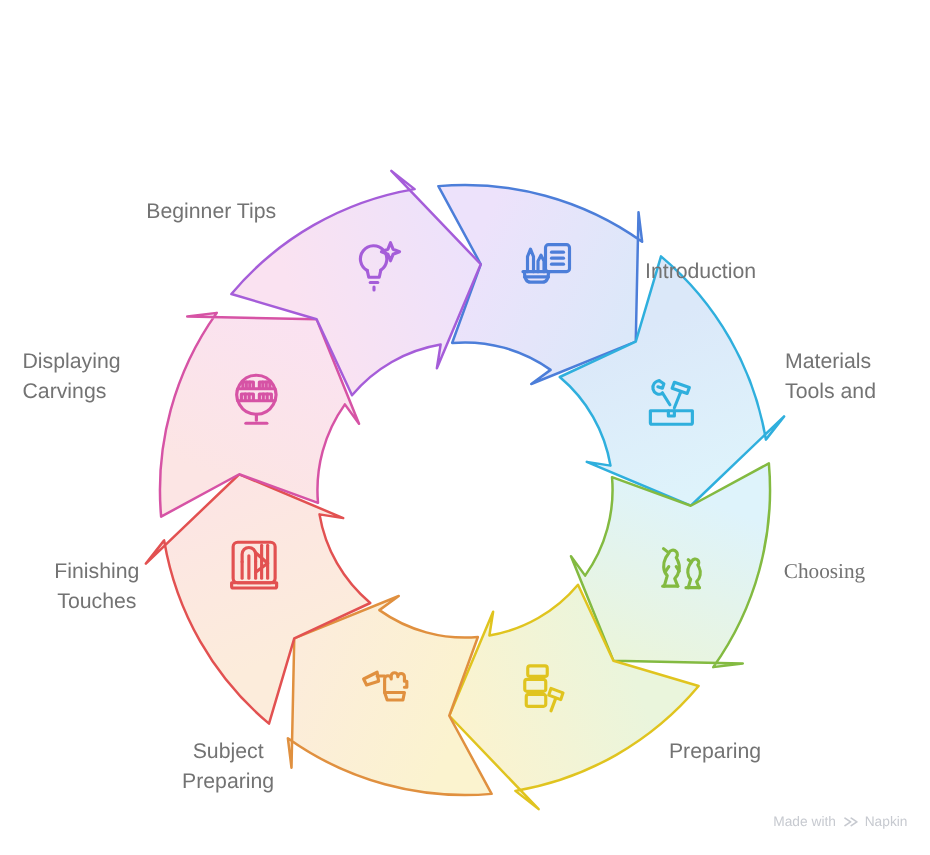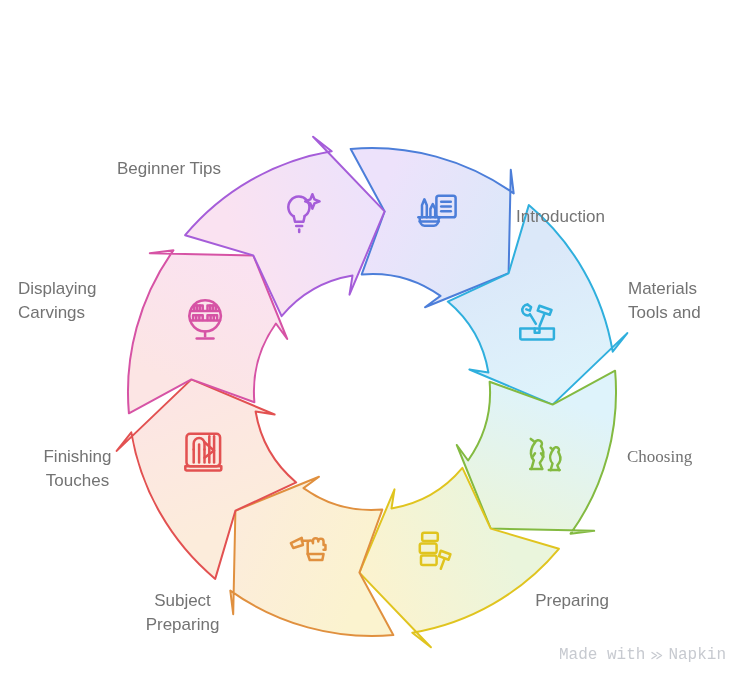--- a/index.html
+++ b/index.html
@@ -4,21 +4,21 @@
 <style>
   html,body{margin:0;padding:0;}
   body{background:#ffffff;font-family:"Liberation Sans", sans-serif;}
   .canvas{position:relative;width:744px;height:684px;background:#ffffff;overflow:hidden;}
   .title{position:absolute;left:0;top:48px;width:744px;text-align:center;
          font-size:17.5px;font-weight:bold;color:#434347;letter-spacing:.2px;}
   .ring-svg{position:absolute;left:0;top:0;}
   .step-label{position:absolute;font-size:17px;line-height:24px;color:#737373;}
   .step-label span{display:block;}
   .watermark{position:absolute;right:18px;bottom:20px;display:flex;align-items:center;gap:5px;
-             font-size:16px;color:#c7cad0;font-family:Liberation Mono, monospace;}
+             font-size:11px;color:#c7cad0;}
   .watermark svg{display:block;}
 </style>
 </head>
 <body>
 
 <div class="canvas">
   <div id="ring-holder">
       <svg class="ring-svg" width="744" height="684" viewBox="0 0 744 684">
         <defs>
           <linearGradient id="grad0" gradientUnits="userSpaceOnUse" x1="373.6" y1="211.0" x2="503.3" y2="267.4">

